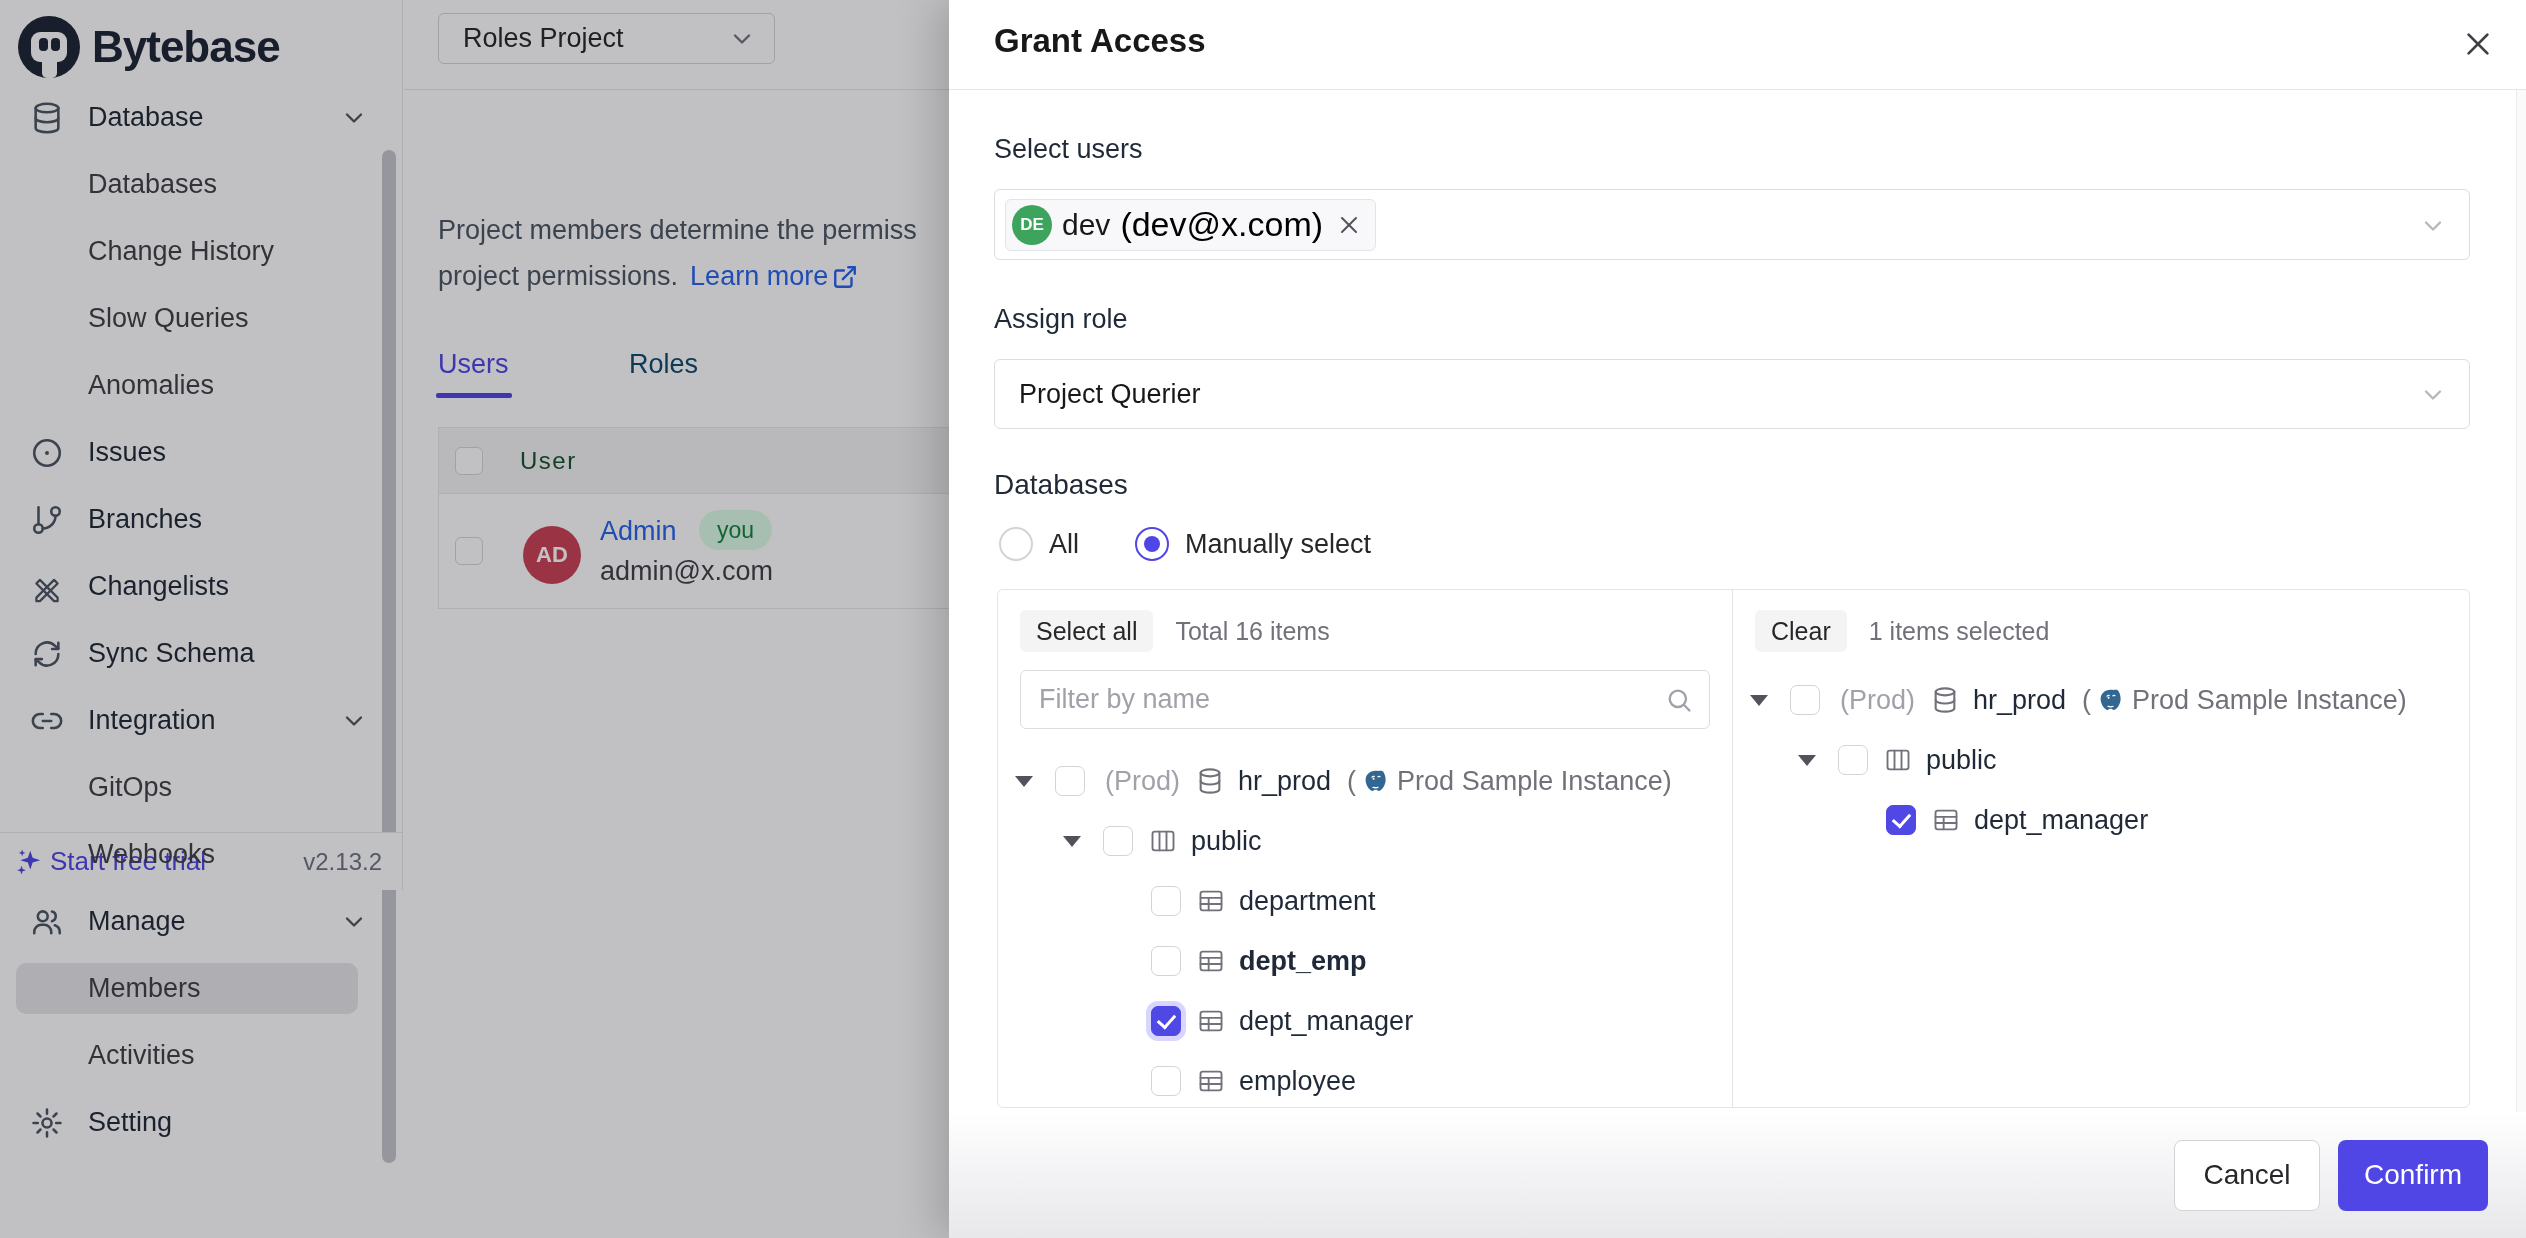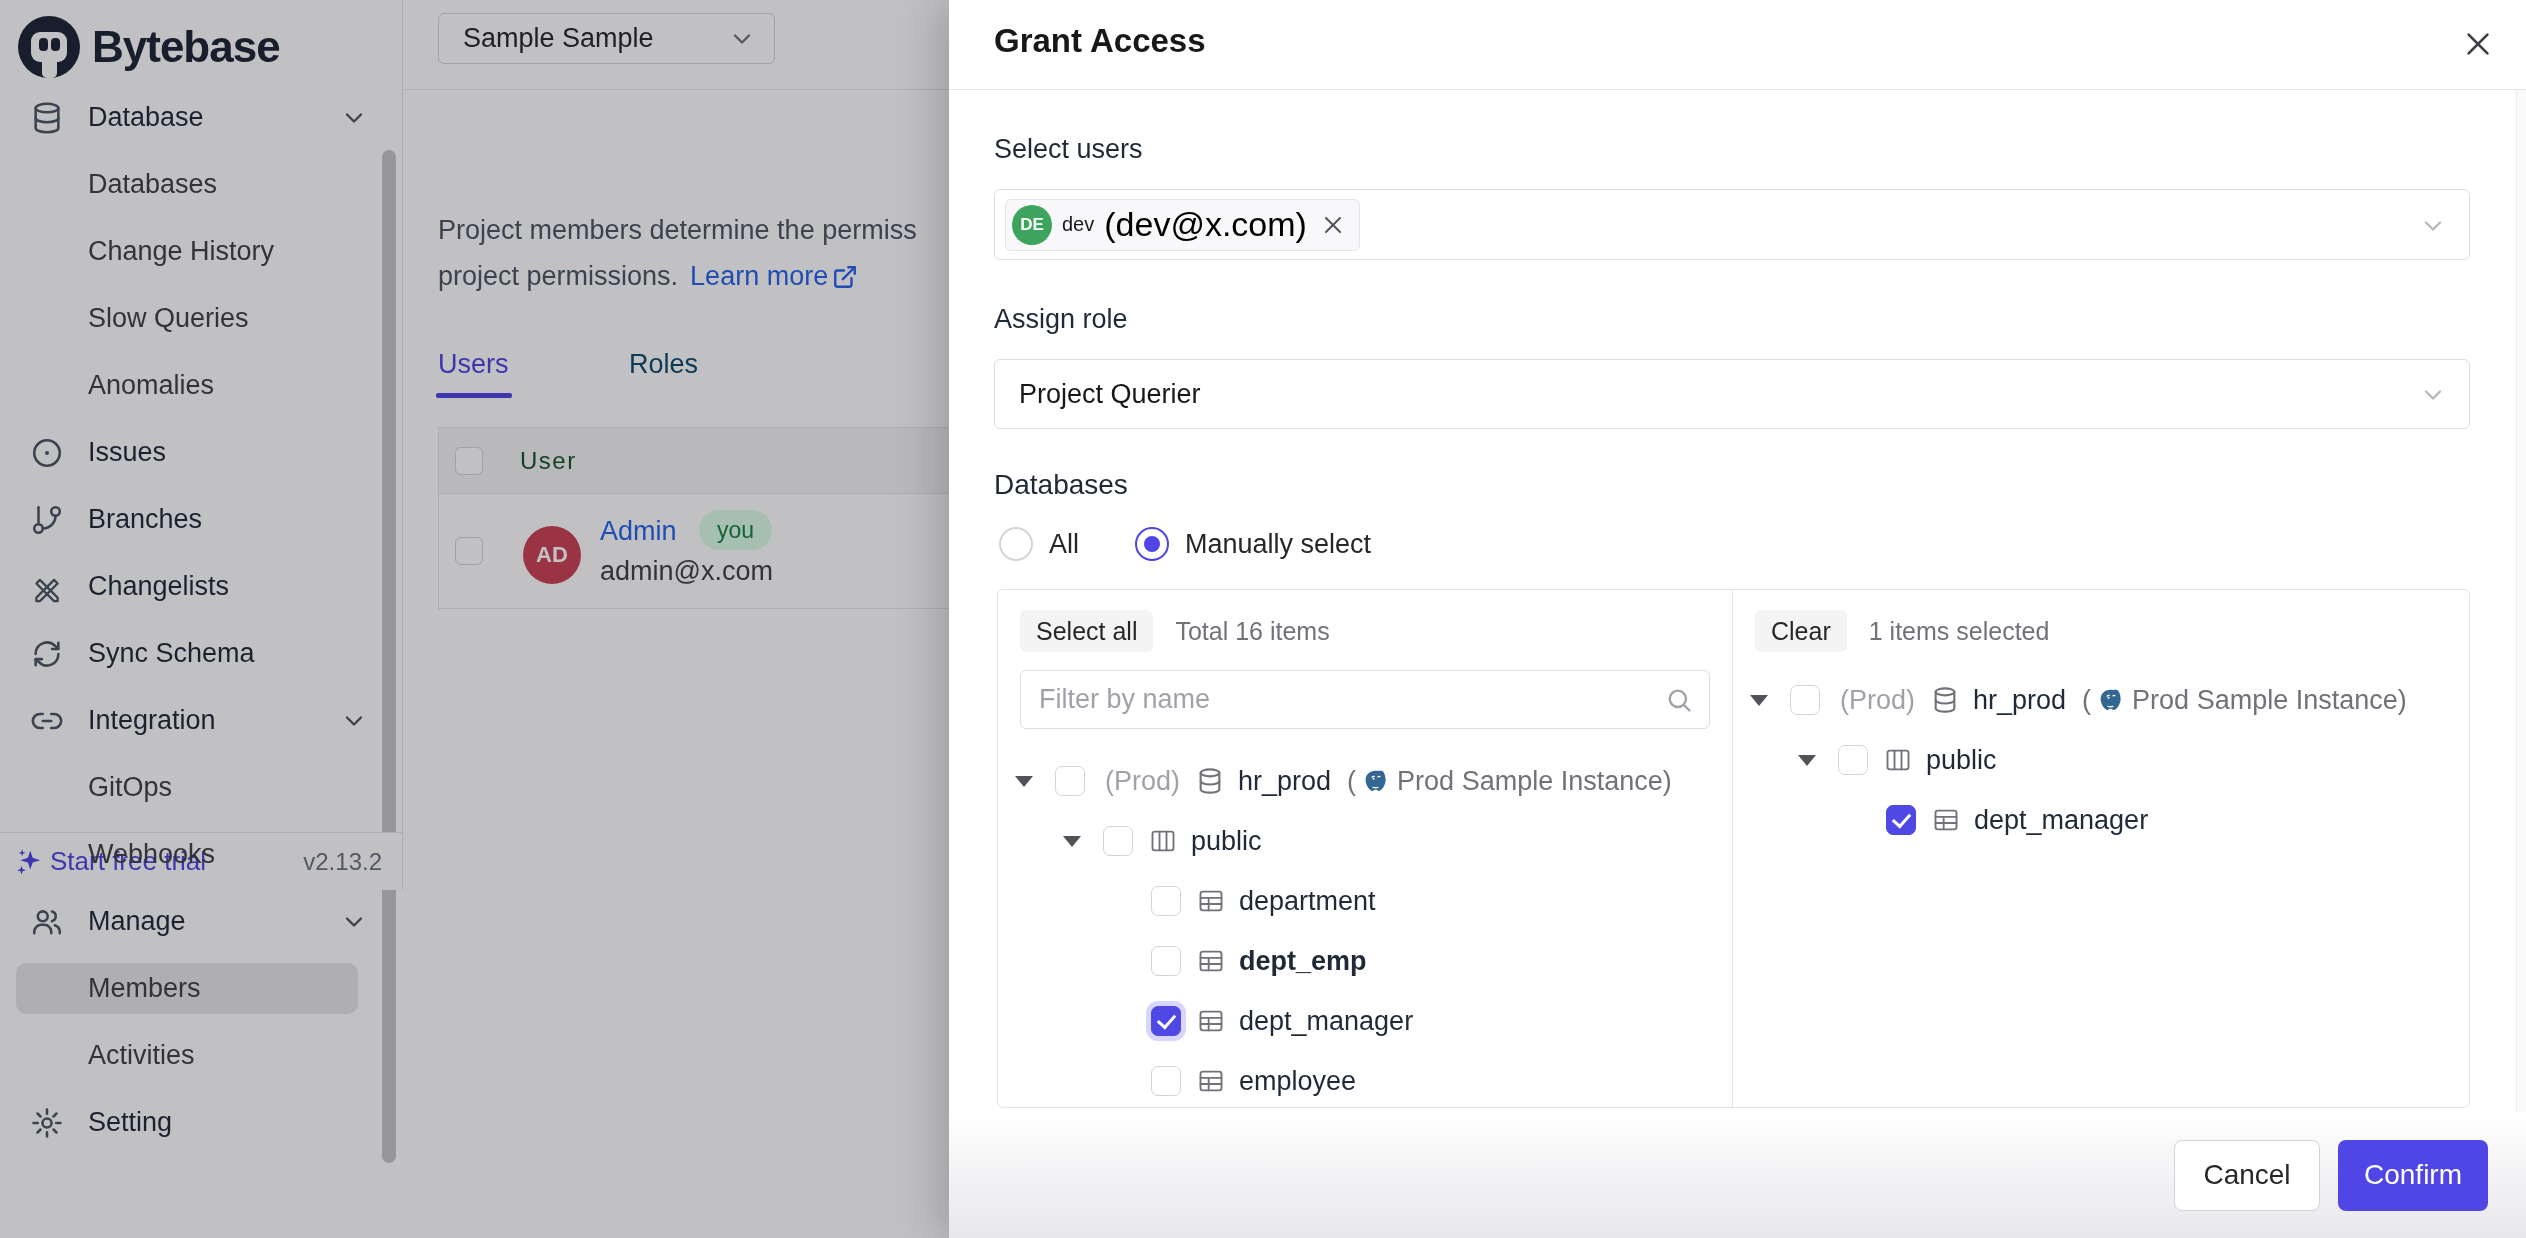--- a/index.html
+++ b/index.html
@@ -79,21 +79,21 @@
 
   #m-rail { position:absolute; right:0; top:90px; bottom:0; width:10px; background:#fafafa; border-left:1px solid #ededf0; z-index:1; }
 
   #m-body { position:absolute; top:90px; left:0; right:0; bottom:126px; padding:0 56px 0 45px; overflow:hidden; z-index:2; }
   .m-label { font-size:27px; color:#1f2937; font-weight:500; }
   #lbl-users { margin-top:44px; }
   #users-box { margin-top:24px; height:71px; border:1px solid #dddde1; border-radius:6px; background:#fff; position:relative; display:flex; align-items:center; padding-left:10px; }
   #users-box .box-chev { position:absolute; right:22px; top:22px; width:28px; height:28px; color:#b6b6bd; }
   #user-chip { display:flex; align-items:center; gap:10px; height:52px; background:#f8f8fa; border:1px solid #e4e4e7; border-radius:6px; padding:0 14px 0 6px; }
   #chip-avatar { width:40px; height:40px; border-radius:50%; background:#3ca45c; color:#fff; font-size:17px; font-weight:700; display:flex; align-items:center; justify-content:center; }
-  #chip-name { font-size:20px; color:#18181b; }
+  #chip-name { font-size:30px; color:#18181b; }
   #chip-email { font-size:34px; color:#000000; }
   #chip-x { width:24px; height:24px; color:#52525b; margin-left:4px; cursor:pointer; }
 
   #lbl-role { margin-top:44px; }
   #role-box { margin-top:24px; height:70px; border:1px solid #dddde1; border-radius:6px; background:#fff; position:relative; display:flex; align-items:center; padding-left:24px; }
   #role-value { font-size:27px; color:#18181b; }
   #role-box .box-chev { position:absolute; right:22px; top:21px; width:28px; height:28px; color:#b6b6bd; }
 
   #lbl-dbs { margin-top:40px; font-size:28px; }
   #radio-row { margin-top:26px; display:flex; align-items:center; padding-left:5px; }
@@ -291,21 +291,21 @@
               </svg>
           </span>
           <span>Start free trial</span>
         </div>
         <div id="version">v2.13.2</div>
       </div>
     </div>
 
     <div id="topbar">
       <div id="project-btn">
-        <span class="plabel">Sample Sample</span>
+        <span class="plabel">Roles Project</span>
         <span class="pchev">
           <svg viewBox="0 0 24 24" fill="none" stroke="currentColor" stroke-width="2" stroke-linecap="round" stroke-linejoin="round">
               <polyline points="6 9 12 15 18 9"></polyline>
             </svg>
         </span>
       </div>
     </div>
 
     <div id="content">
       <div id="desc1" class="desc">Project members determine the permiss</div>

